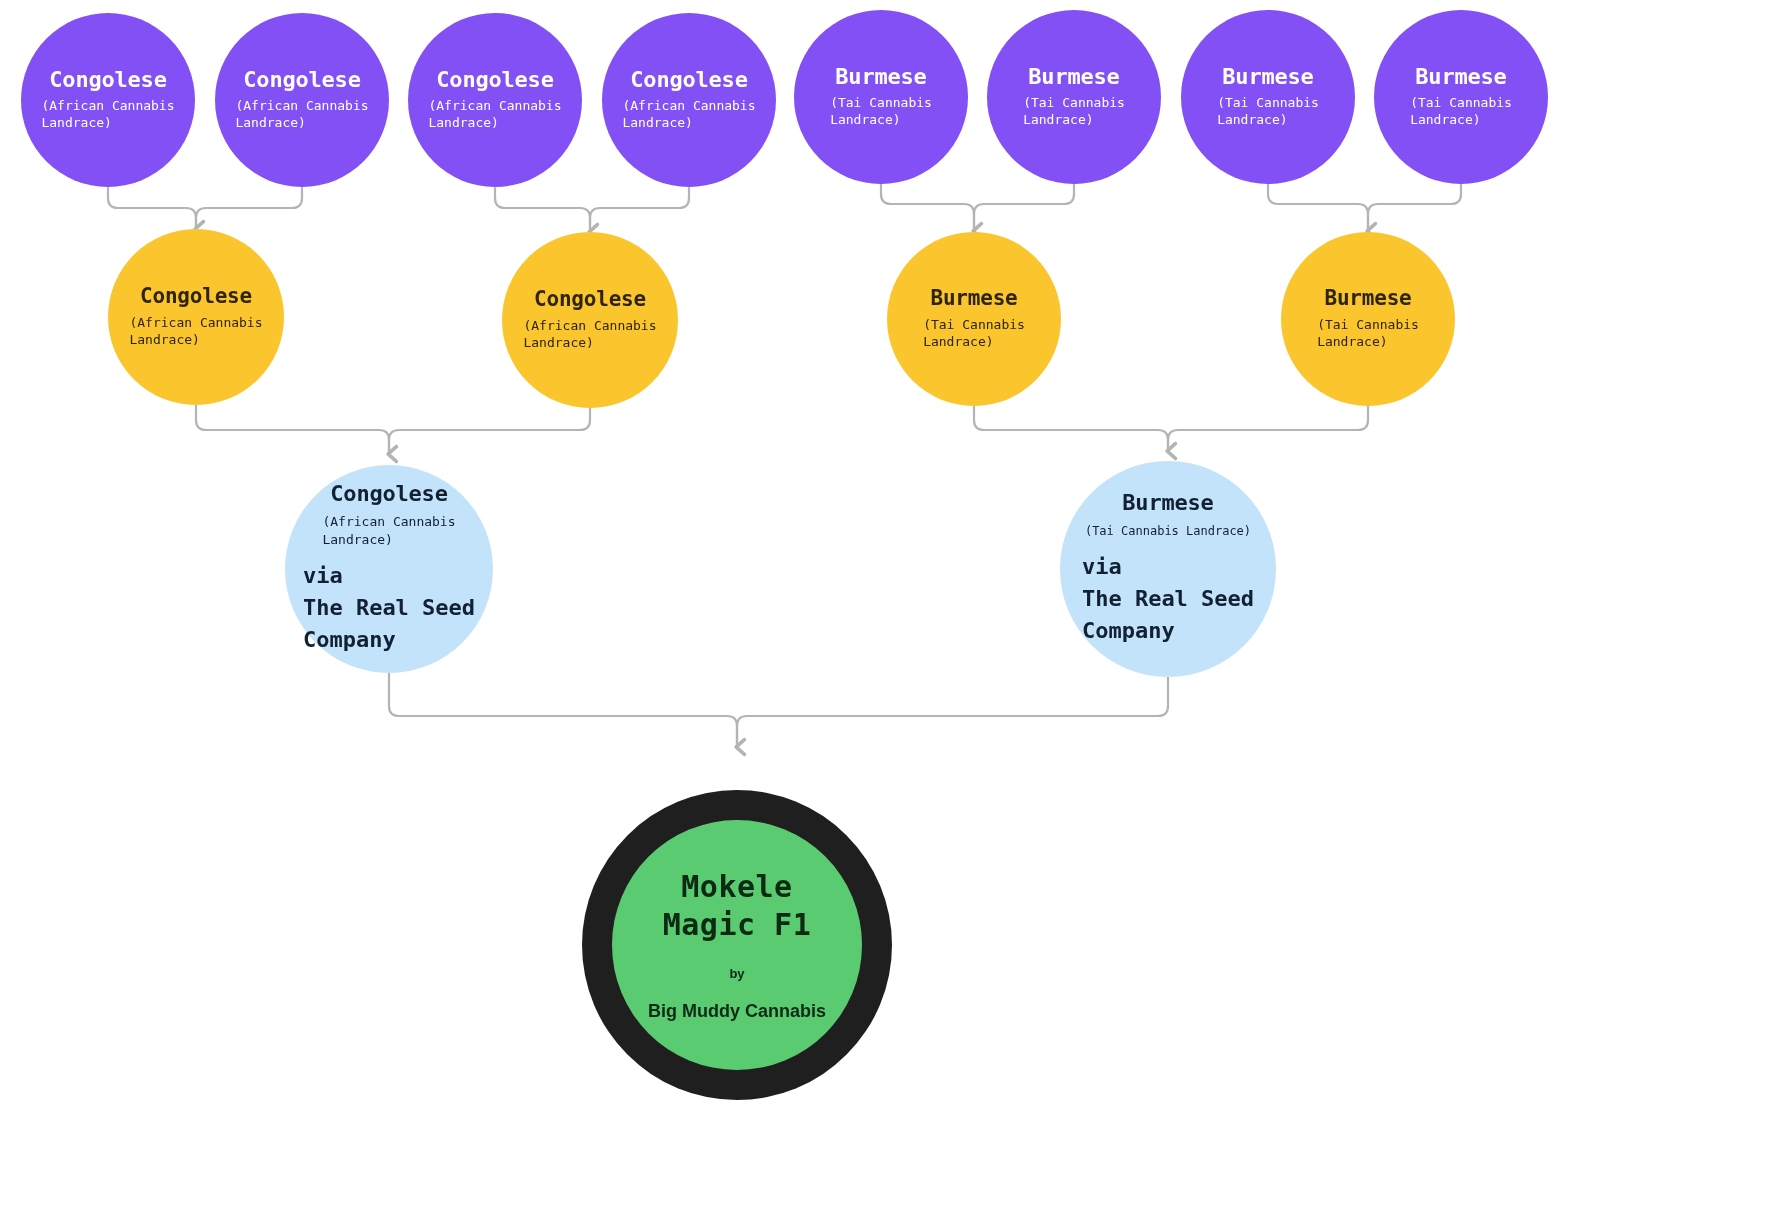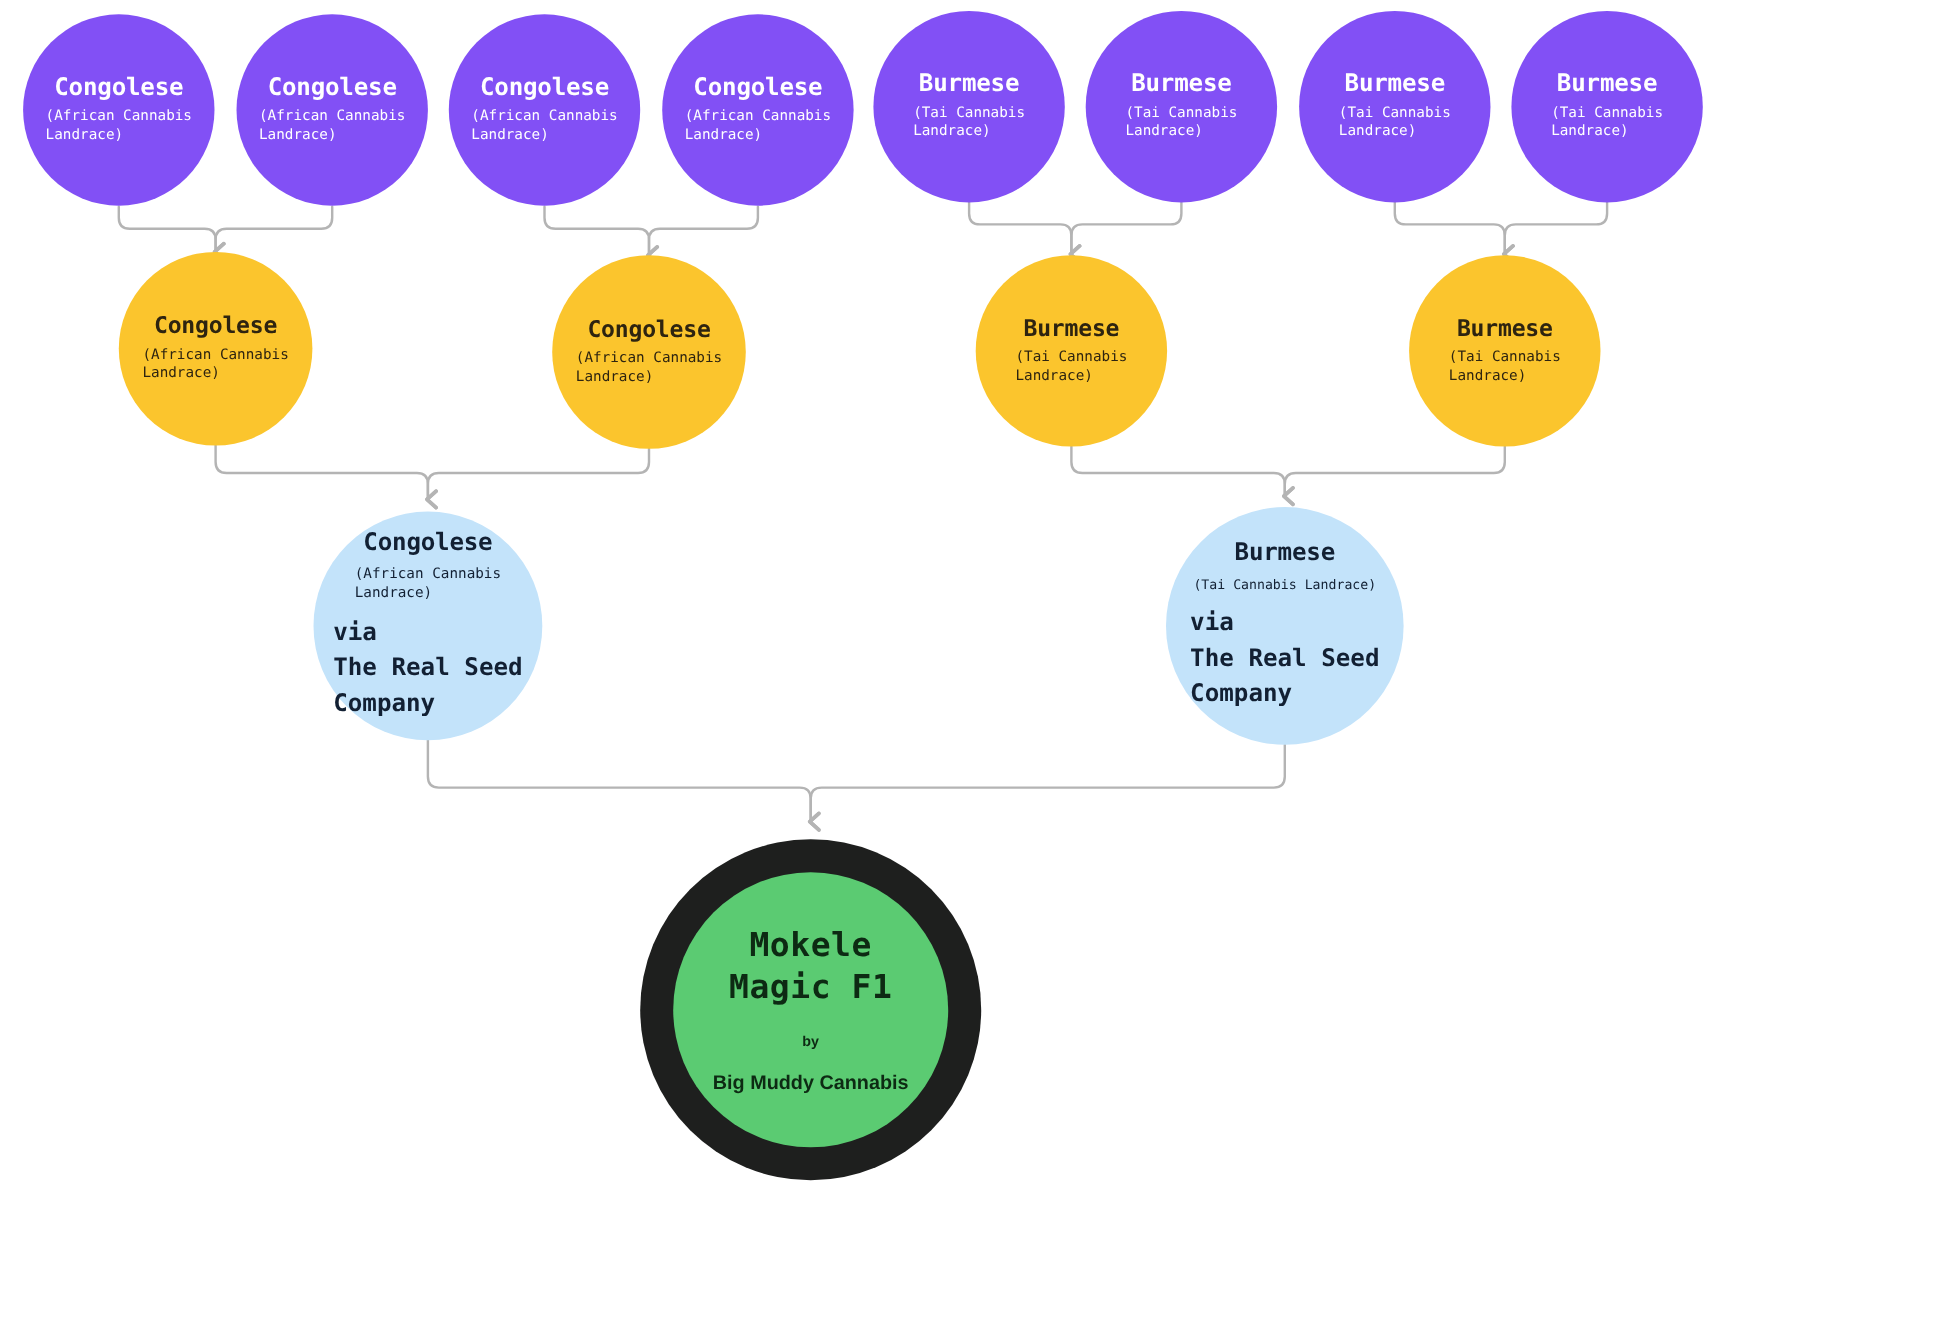--- a/index.html
+++ b/index.html
@@ -218,21 +218,21 @@
 Company</div>
   </div>
   <div class="node gen3 wide-sub" style="left:1060px; top:461px; width:216px; height:216px;">
     <div class="title">Burmese</div>
     <div class="sub">(Tai Cannabis Landrace)</div>
     <div class="via">via
 The Real Seed
 Company</div>
   </div>
 
-  <div class="result-ring" style="left:582px; top:763px; width:310px; height:310px;">
+  <div class="result-ring" style="left:582px; top:790px; width:310px; height:310px;">
     <div class="result-core" style="width:250px; height:250px;">
       <div class="strain">Mokele
 Magic F1</div>
       <div class="by">by</div>
       <div class="breeder">Big Muddy Cannabis</div>
     </div>
   </div>
 
 </div>
 

